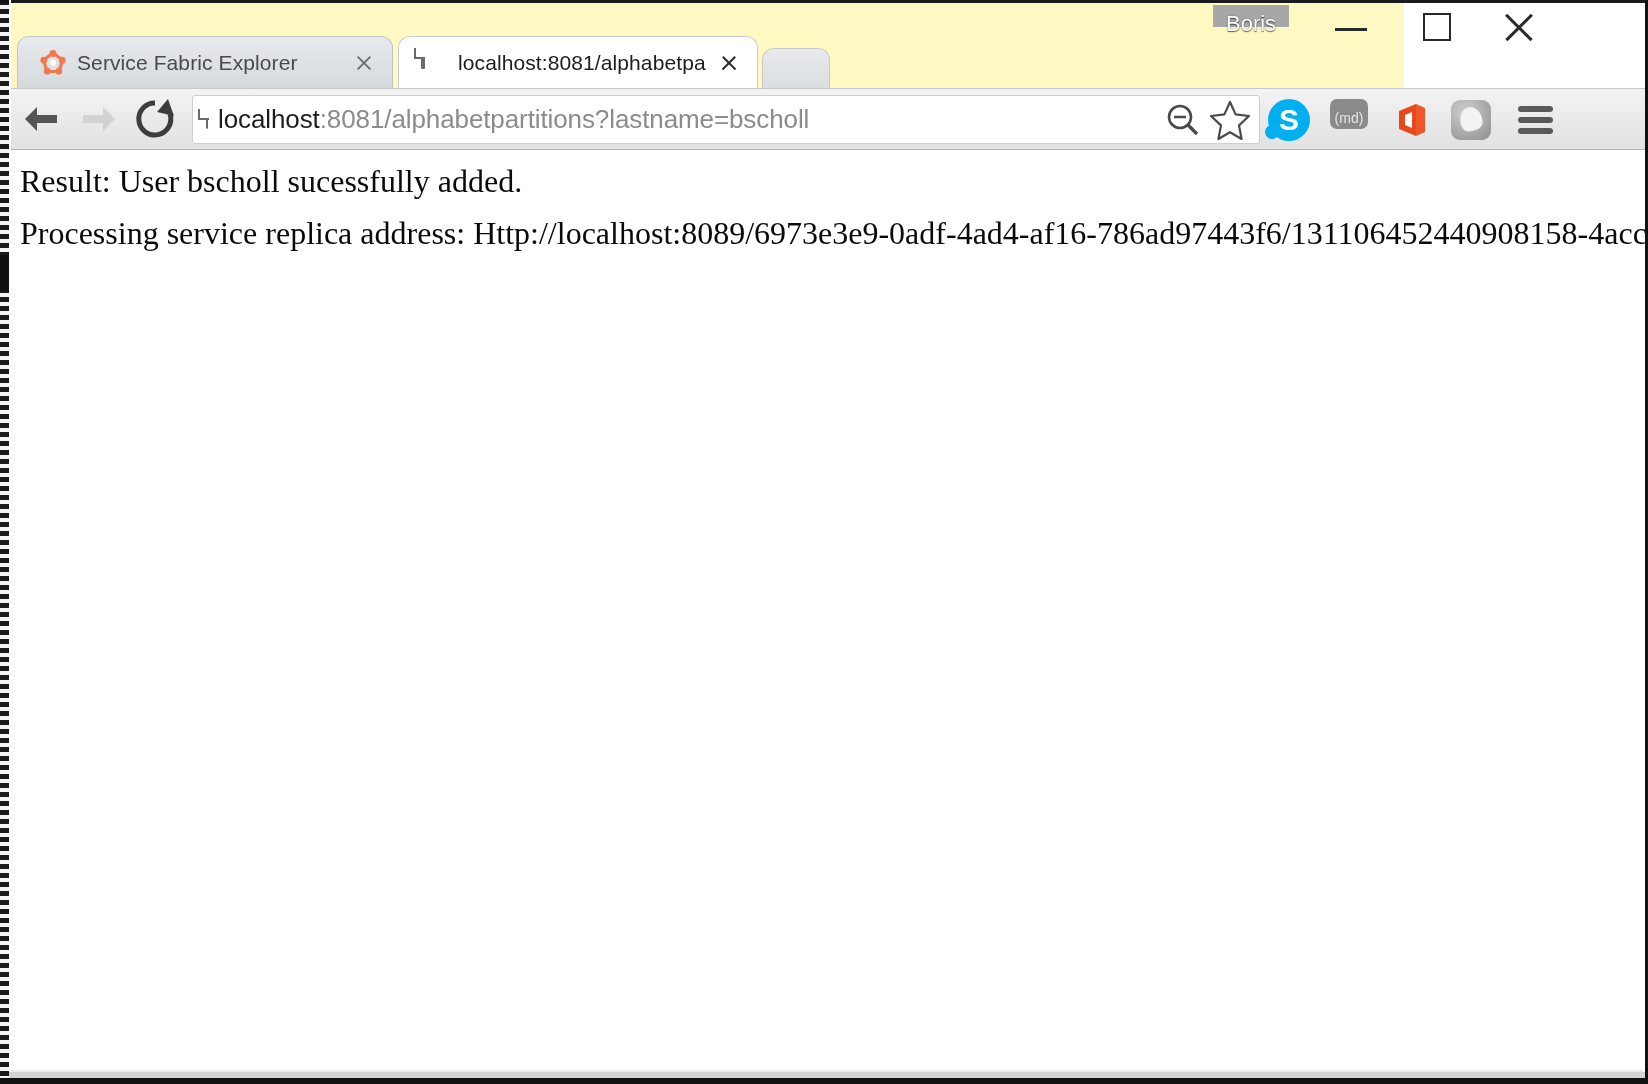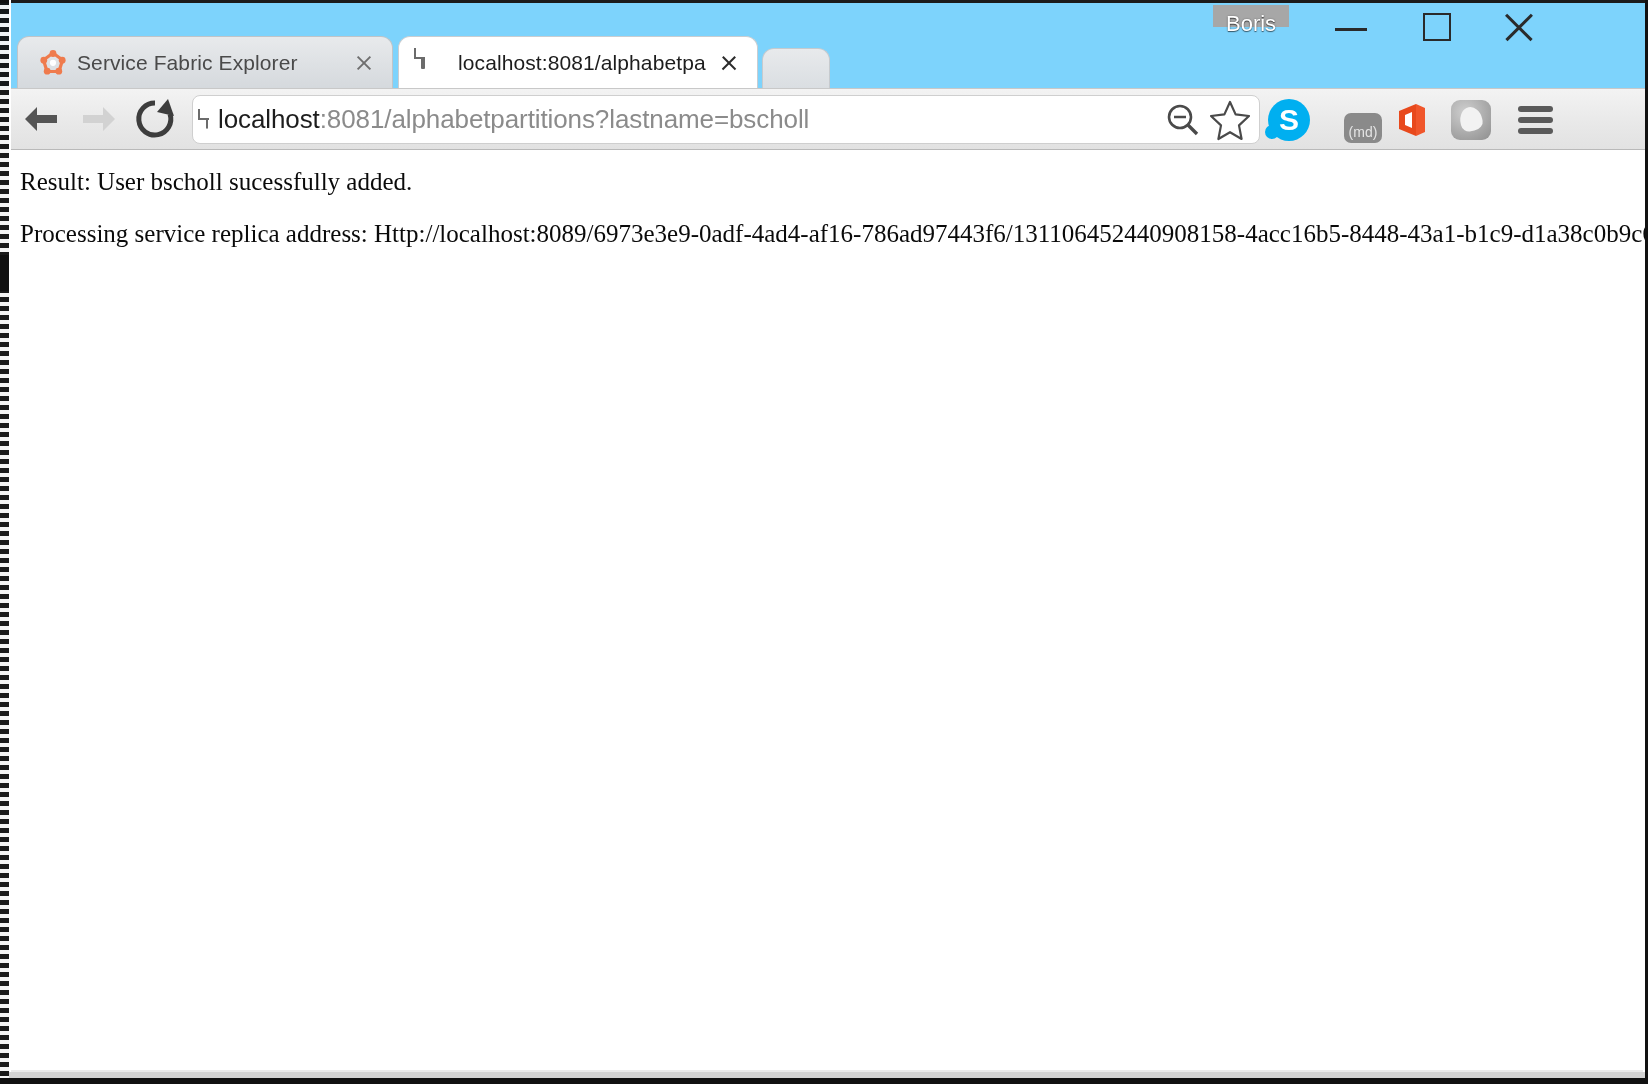--- a/index.html
+++ b/index.html
@@ -39,23 +39,23 @@
     width: 1648px;
     height: 3px;
     background: #1b1b1b;
   }
 
   
   .tabstrip {
     position: absolute;
     left: 0;
     top: 3px;
-    width: 1648px;
+    width: 1404px;
     height: 85px;
-    background: #7dd3fc;
+    background: #fef9c3;
   }
 
   .tab {
     position: absolute;
     top: 33px;
     height: 52px;
     box-sizing: border-box;
     border-top-left-radius: 12px;
     border-top-right-radius: 12px;
     display: flex;
@@ -246,21 +246,21 @@
 
   
   .omnibox {
     position: absolute;
     left: 192px;
     top: 6px;
     width: 1068px;
     height: 49px;
     background: #ffffff;
     border: 1px solid #cfcfcf;
-    border-radius: 8px;
+    border-radius: 3px;
     box-sizing: border-box;
     display: flex;
     align-items: center;
     overflow: hidden;
   }
   .omni-doc-ico {
     margin-left: 13px;
     margin-right: 10px;
     flex: 0 0 auto;
   }
@@ -329,21 +329,21 @@
     bottom: 2px;
     width: 14px;
     height: 14px;
     border-radius: 50%;
     background: #00aff0;
   }
 
   .md-badge {
     width: 38px;
     height: 30px;
-    margin: 14px;
+    margin: 0;
     border-radius: 7px;
     background: #8a8a8a;
     color: #e4e4e4;
     font-size: 14px;
     text-align: center;
     line-height: 38px;
     font-family: "Liberation Sans", sans-serif;
   }
 
   .lens-badge {
@@ -397,21 +397,21 @@
     background: #ffffff;
     overflow: hidden;
   }
 
   .content {
     position: absolute;
     left: 20px;
     top: 16px;
     right: 18px;
     font-family: "Liberation Serif", serif;
-    font-size: 25px;
+    font-size: 32px;
     line-height: 31px;
     color: #0a0a0a;
     white-space: nowrap;
   }
   .content p { margin: 0; }
   .content .gap { height: 21px; }
 
   
   .left-edge {
     position: absolute;

